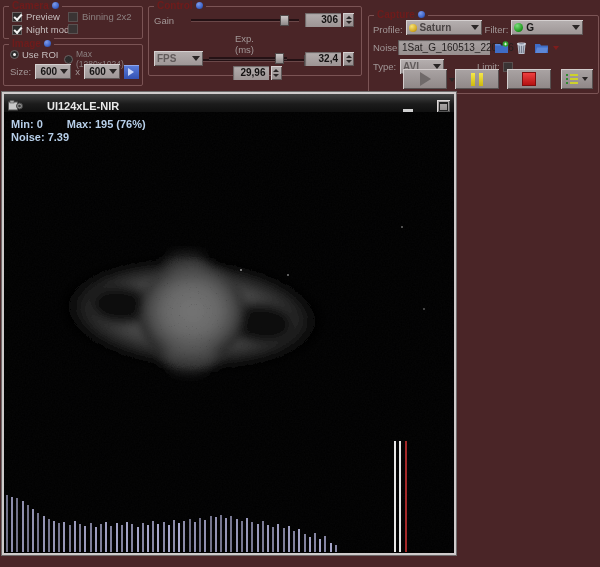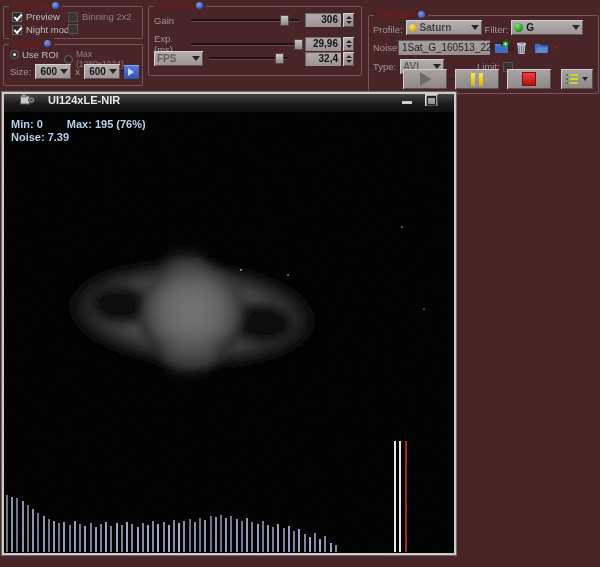--- a/index.html
+++ b/index.html
@@ -43,21 +43,21 @@
       display:flex;align-items:center;justify-content:center;}
   .field{height:15px;background:linear-gradient(#a9a3a3,#978f8f);box-shadow:inset 1px 1px 1px #5d5555;
       font-size:10px;color:#242020;display:flex;align-items:center;padding:0 4px;box-sizing:border-box;}
   .bluebtn{width:15px;height:14px;background:linear-gradient(#5d7edc,#3352b4);box-shadow:inset 0 1px 0 #8ea6ec;
       display:flex;align-items:center;justify-content:center;}
   .bluebtn i{width:0;height:0;border-top:4px solid transparent;border-bottom:4px solid transparent;border-left:6px solid #c9d6fa;}
 
   
   .pwin{position:absolute;left:2px;top:92px;width:450px;height:459px;background:#000;
         border:2px solid #cfcbcb;box-shadow:0 0 0 1px #6e6a6a;}
-  .ptitle{height:18px;background:linear-gradient(#454545,#1b1b1b 55%,#101010);display:flex;align-items:flex-start;padding:0 16px;gap:13px;}
+  .ptitle{height:18px;background:linear-gradient(#454545,#1b1b1b 55%,#101010);display:flex;align-items:flex-end;padding:0 4px;gap:24px;}
   .ptitle .t{color:#e9e9e9;font-size:11px;font-weight:bold;}
   .tb-min{width:10px;height:3px;background:#cfcfcf;margin-top:7px;}
   .tb-max{width:13px;height:12px;background:linear-gradient(#b5b1b1,#8d8989);box-shadow:inset 1px 1px 0 #ddd9d9,inset -1px -1px 0 #555;
           display:flex;align-items:center;justify-content:center;}
   .tb-max i{width:7px;height:6px;border:1px solid #222;border-top-width:2px;display:block;}
   .pcontent{position:relative;width:450px;height:441px;background:#000;overflow:hidden;font-weight:bold;}
   .stats{position:absolute;left:7px;top:6px;display:flex;gap:24px;color:#b7cfe9;font-size:11px;}
   .stats2{position:absolute;left:7px;top:19px;color:#b7cfe9;font-size:11px;}
   .hbar{position:absolute;bottom:1px;width:2px;}
   .mline{position:absolute;width:2px;}
@@ -137,21 +137,21 @@
         <span class="thumb" style="left:82%;"></span>
       </span>
       <span class="spinbox" style="margin-left:6px;">
         <span class="spinval">306</span>
         <span class="spinner">
             <i class="up"></i>
             <i class="dn"></i>
           </span>
       </span>
     </div>
-    <div class="row" style="left:5px;top:26px;width:200px;">
+    <div class="row" style="left:5px;top:26px;width:200px;flex-direction:column;">
       <span class="lbl" style="width:38px;">Exp. (ms)</span>
       <span class="slider" style="width:112px;">
         <span class="track"></span>
         <span class="thumb" style="left:95%;"></span>
       </span>
       <span class="spinbox" style="margin-left:6px;">
         <span class="spinval">29,96</span>
         <span class="spinner">
             <i class="up"></i>
             <i class="dn"></i>

